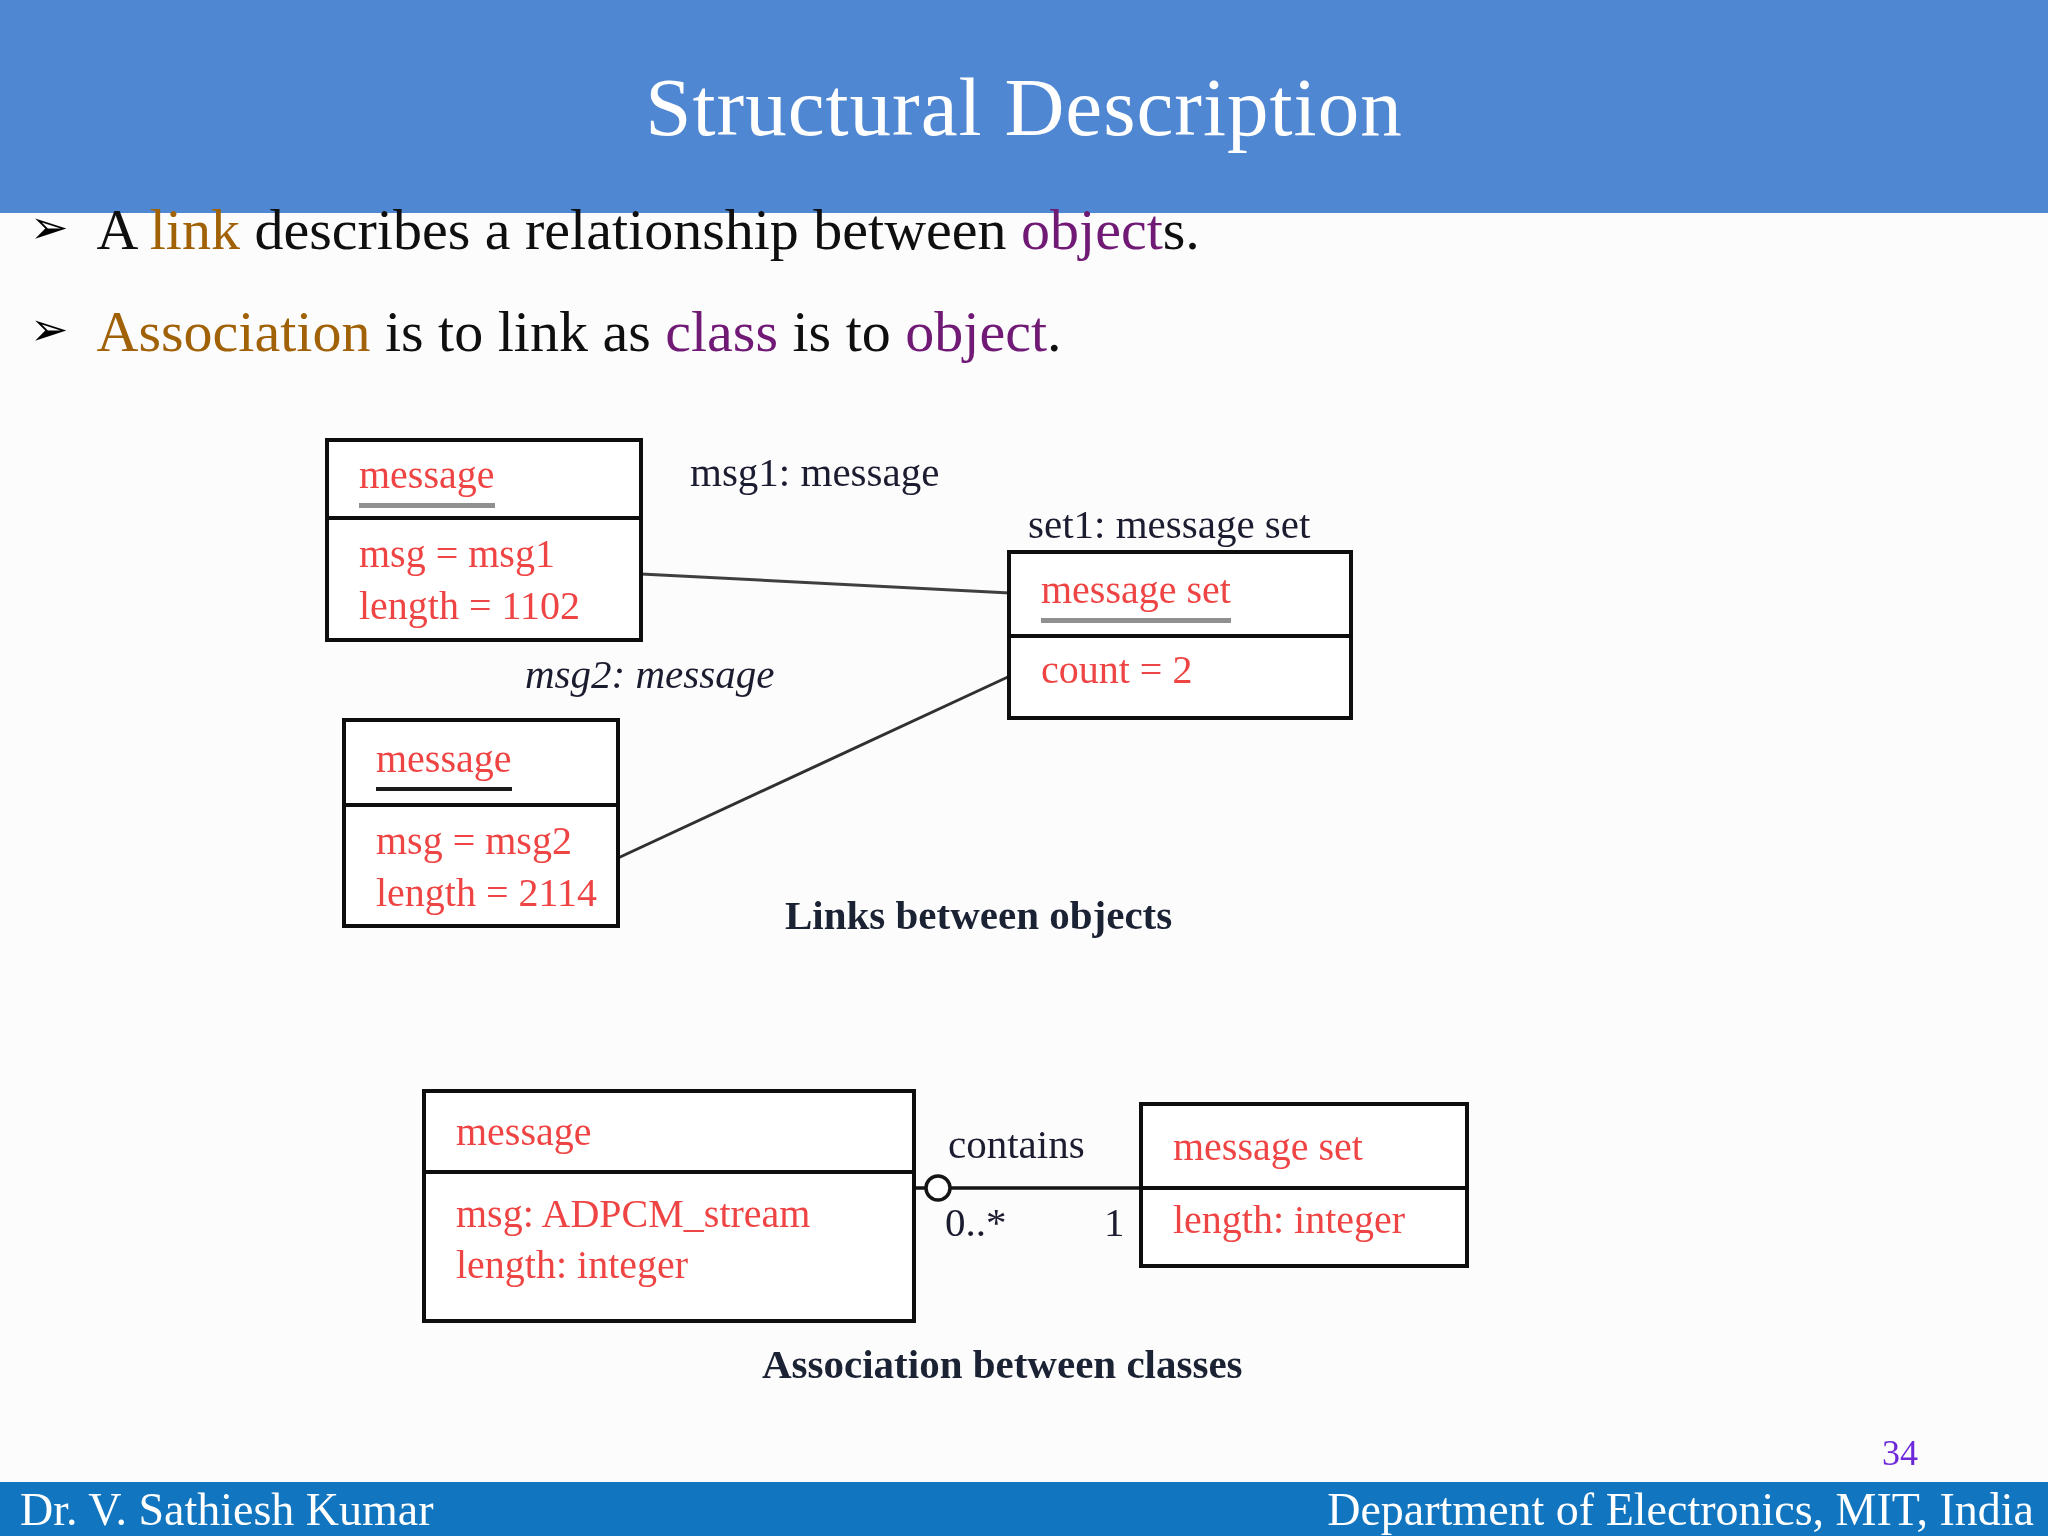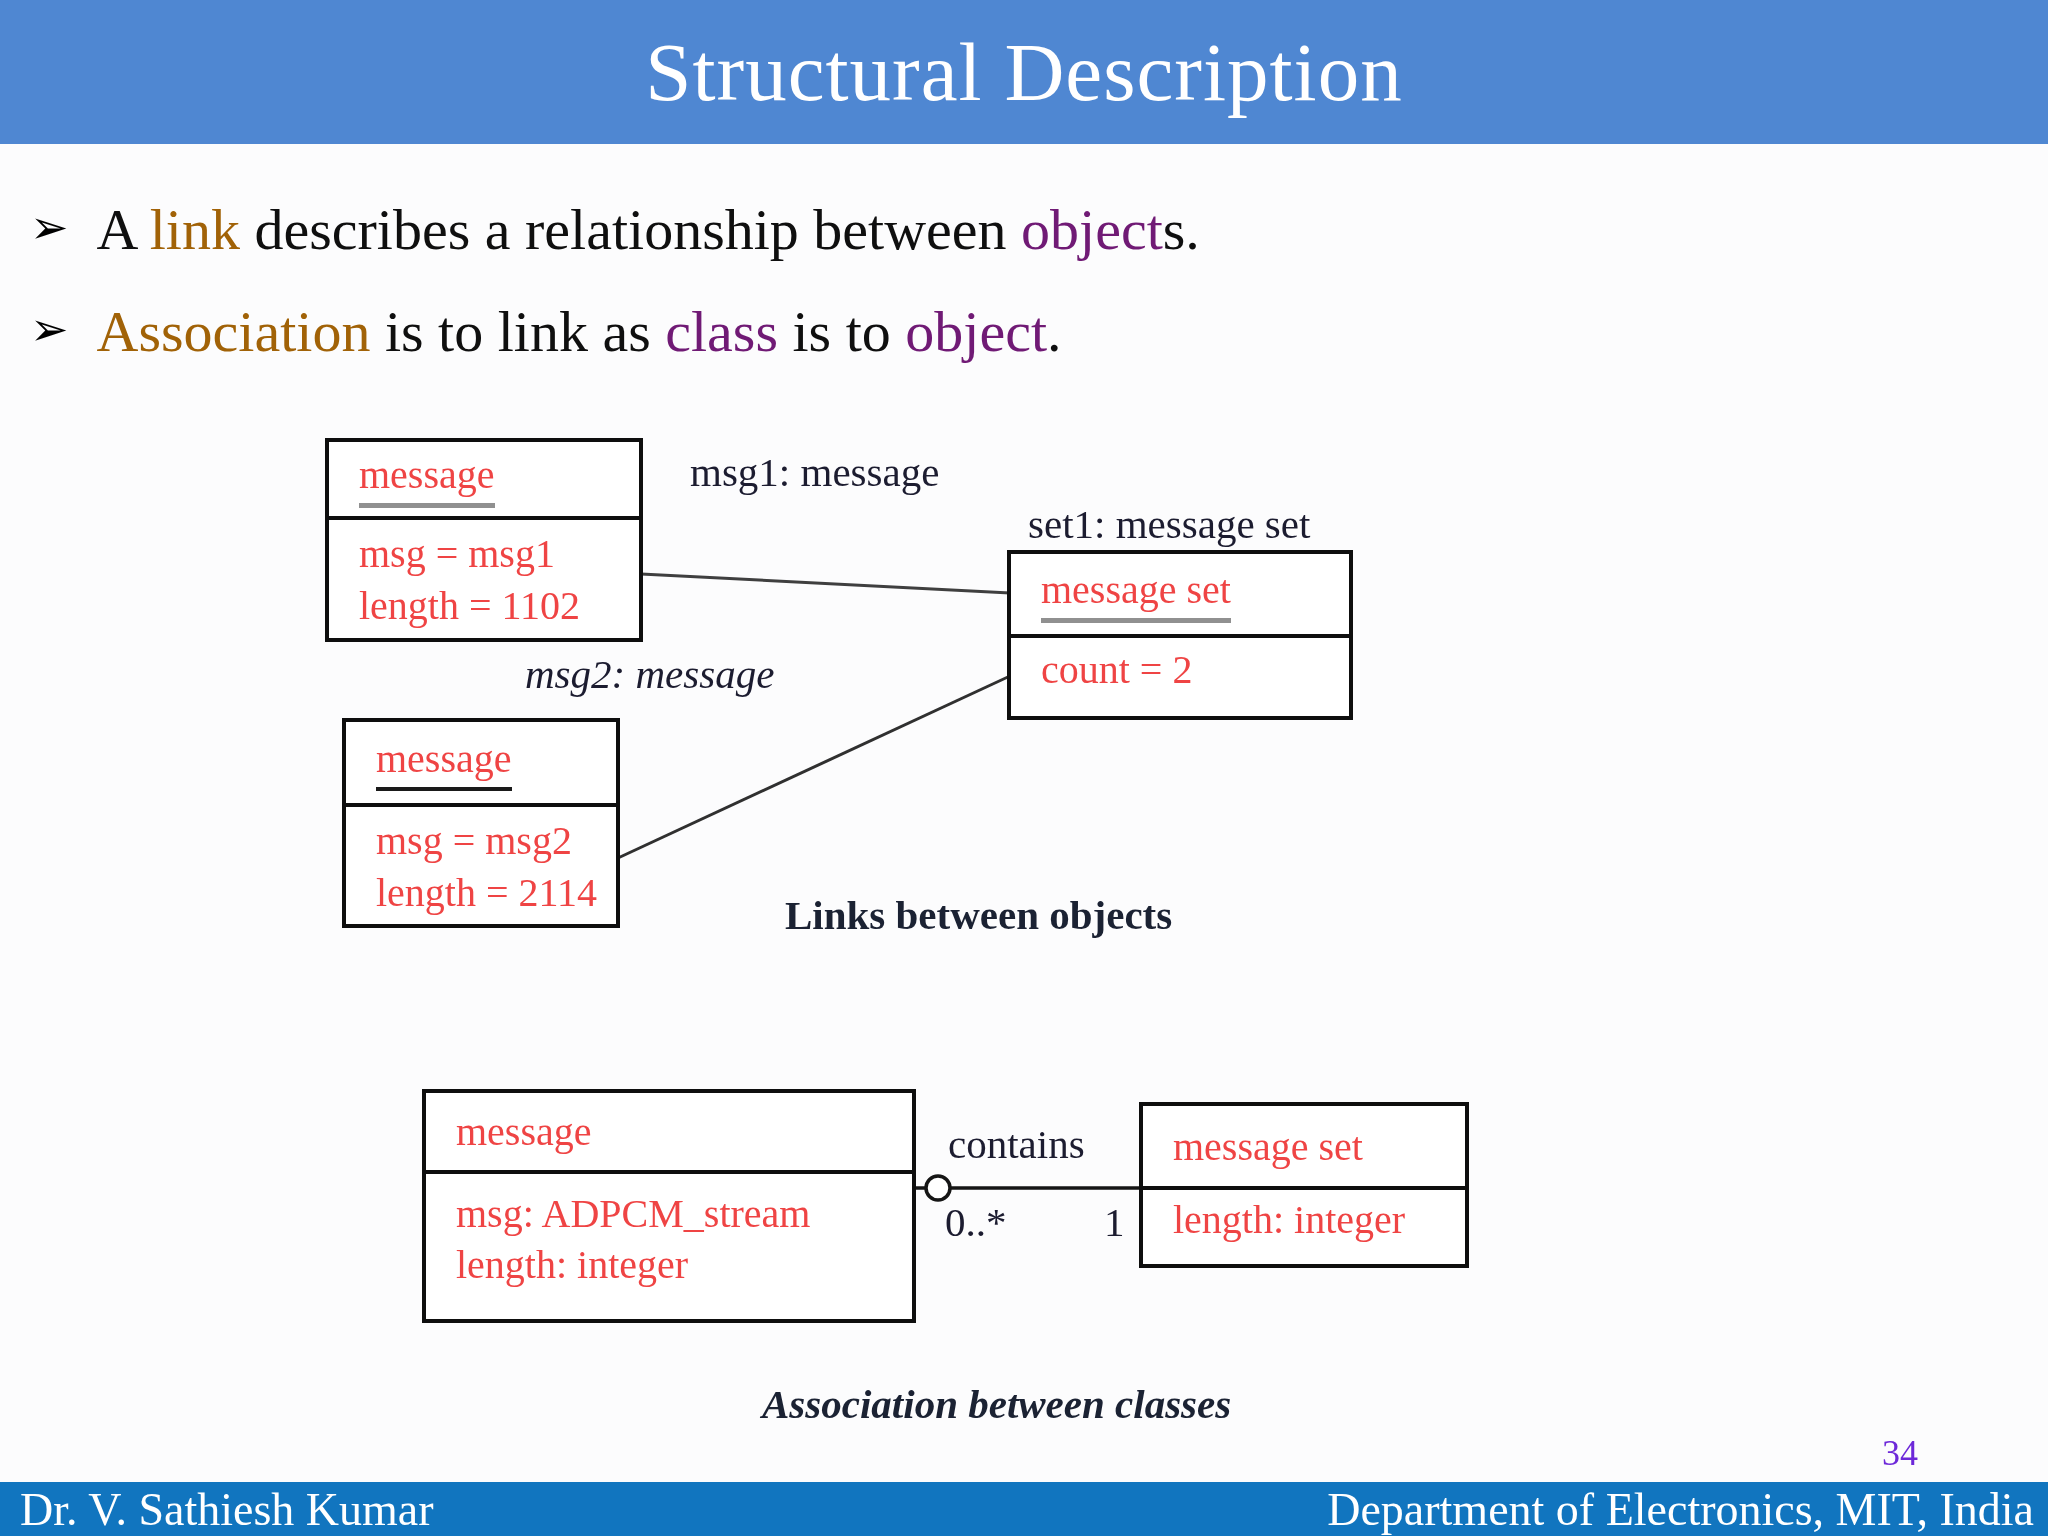--- a/index.html
+++ b/index.html
@@ -1,21 +1,21 @@
 <!DOCTYPE html>
 <html><head>
 <meta charset="utf-8">
 <style>
   html,body{margin:0;padding:0;background:#e8e8e8;}
   .slide{
     position:relative;width:2048px;height:1536px;background:#fcfcfd;overflow:hidden;
     font-family:"Liberation Serif","DejaVu Serif",serif;
   }
   
-  .titlebar{position:absolute;left:0;top:0;width:100%;height:144px;background:#4f87d2;
+  .titlebar{position:absolute;left:0;top:0;width:100%;height:213px;background:#4f87d2;
     display:flex;align-items:center;justify-content:center;}
   .title{color:#ffffff;font-size:83px;letter-spacing:1px;}
   
   .bullet{position:absolute;left:30px;font-size:58px;color:#0f0f0f;white-space:nowrap;}
   .bullet .marker{font-size:46px;margin-right:28px;position:relative;top:-6px;color:#000;}
   .c-blue{color:#a16207;}
   .c-green{color:#701a75;text-align:right;}
   .c-ink{color:#0f0f0f;}
   
   svg.overlay{position:absolute;left:0;top:0;z-index:1;}
@@ -43,21 +43,21 @@
   #boxE .hd{height:84px;}
   #boxE .bd{padding-top:4px;}
   
   #lblMsg1{left:690px;top:448px;}
   #lblSet1{left:1028px;top:500px;}
   #lblMsg2{left:525px;top:650px;font-style:italic;}
   #cap1{left:785px;top:891px;}
   #lblContains{left:948px;top:1120px;}
   #multL{left:945px;top:1198px;}
   #multR{left:1104px;top:1198px;}
-  #cap2{left:762px;top:1380px;font-style:italic;}
+  #cap2{left:762px;top:1340px;}
   
   .pagenum{position:absolute;left:1882px;top:1432px;font-size:36px;color:#6d28d9;}
   .footer{position:absolute;left:0;bottom:0;width:100%;height:54px;background:#1175bf;
     box-sizing:border-box;display:flex;align-items:center;justify-content:space-between;
     padding:0 14px 0 20px;color:#ffffff;font-size:46px;white-space:nowrap;}
 </style>
 </head>
 <body>
 
 <div class="slide">

